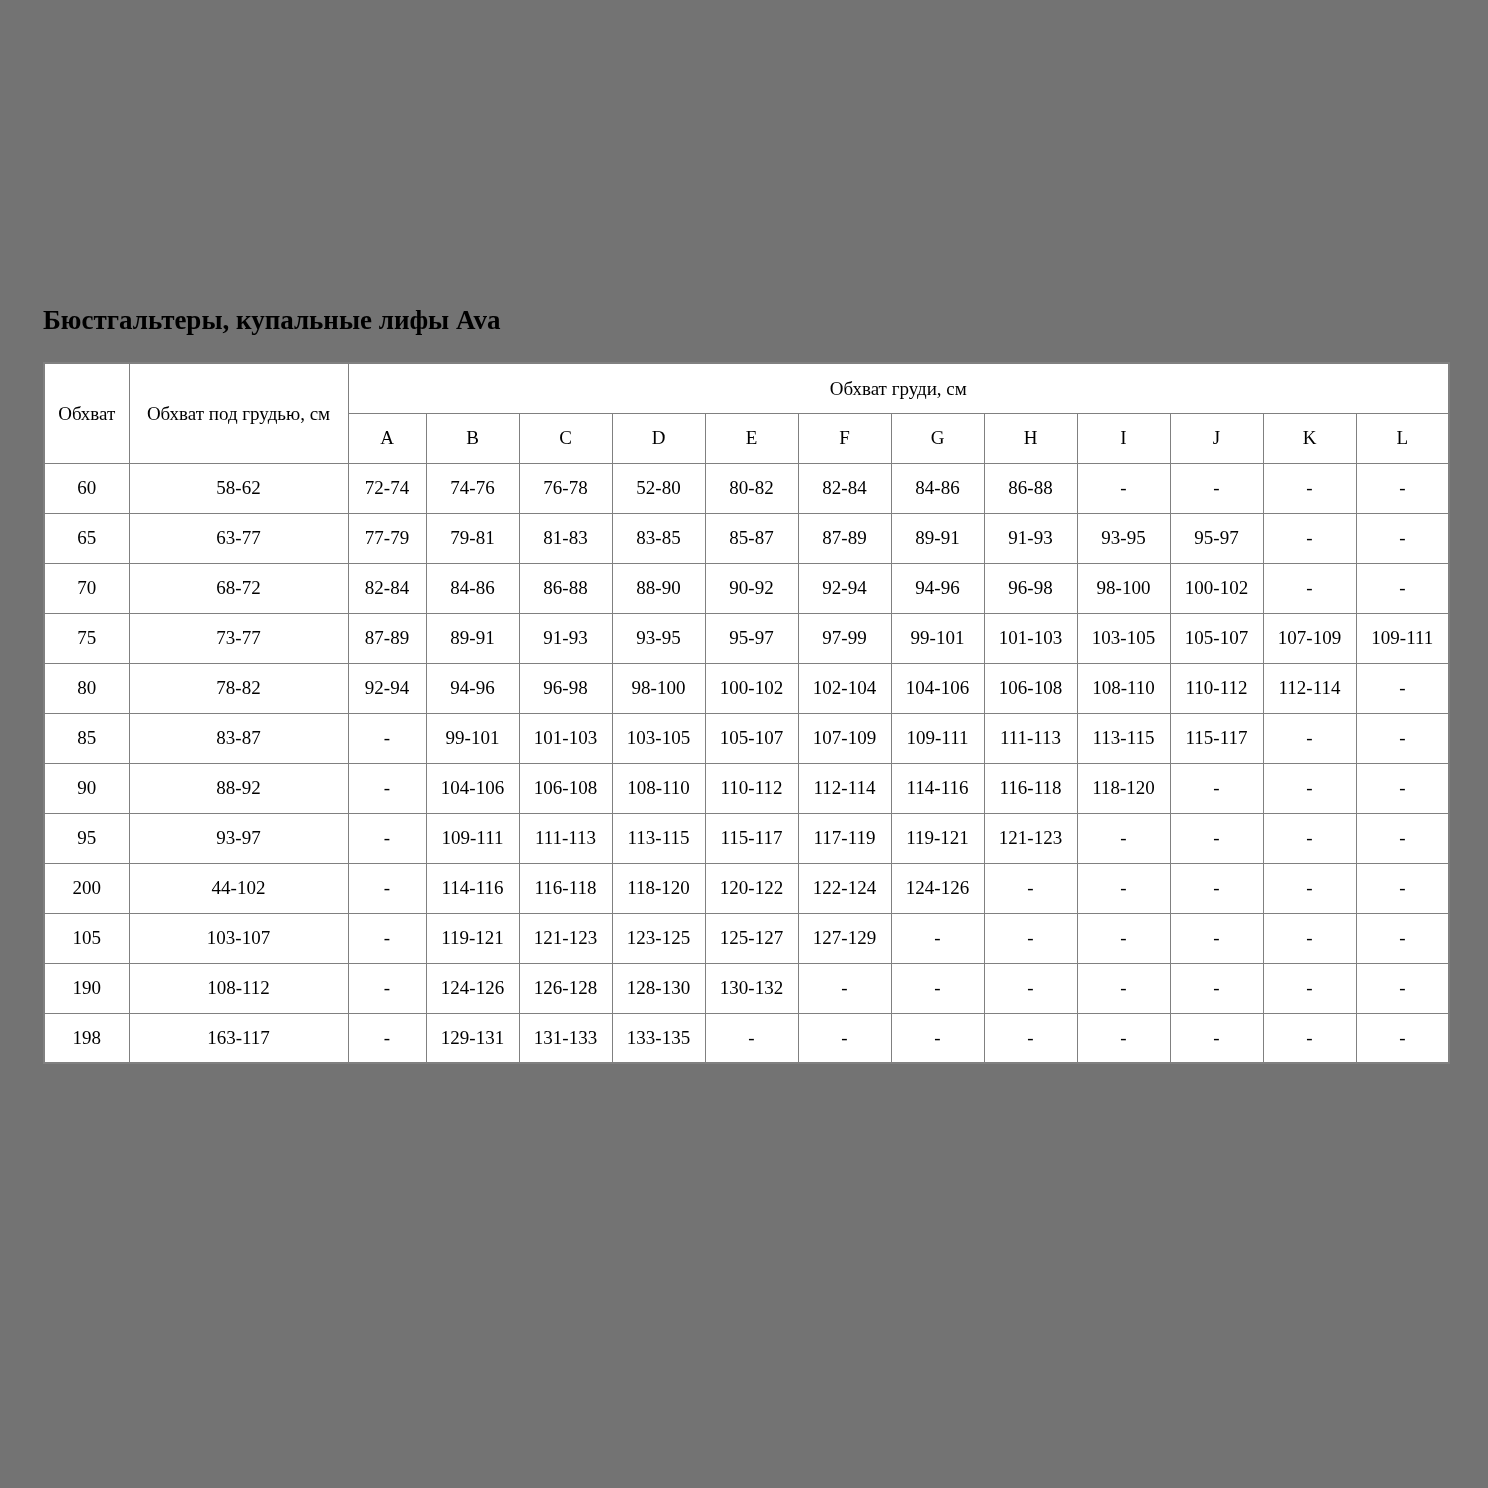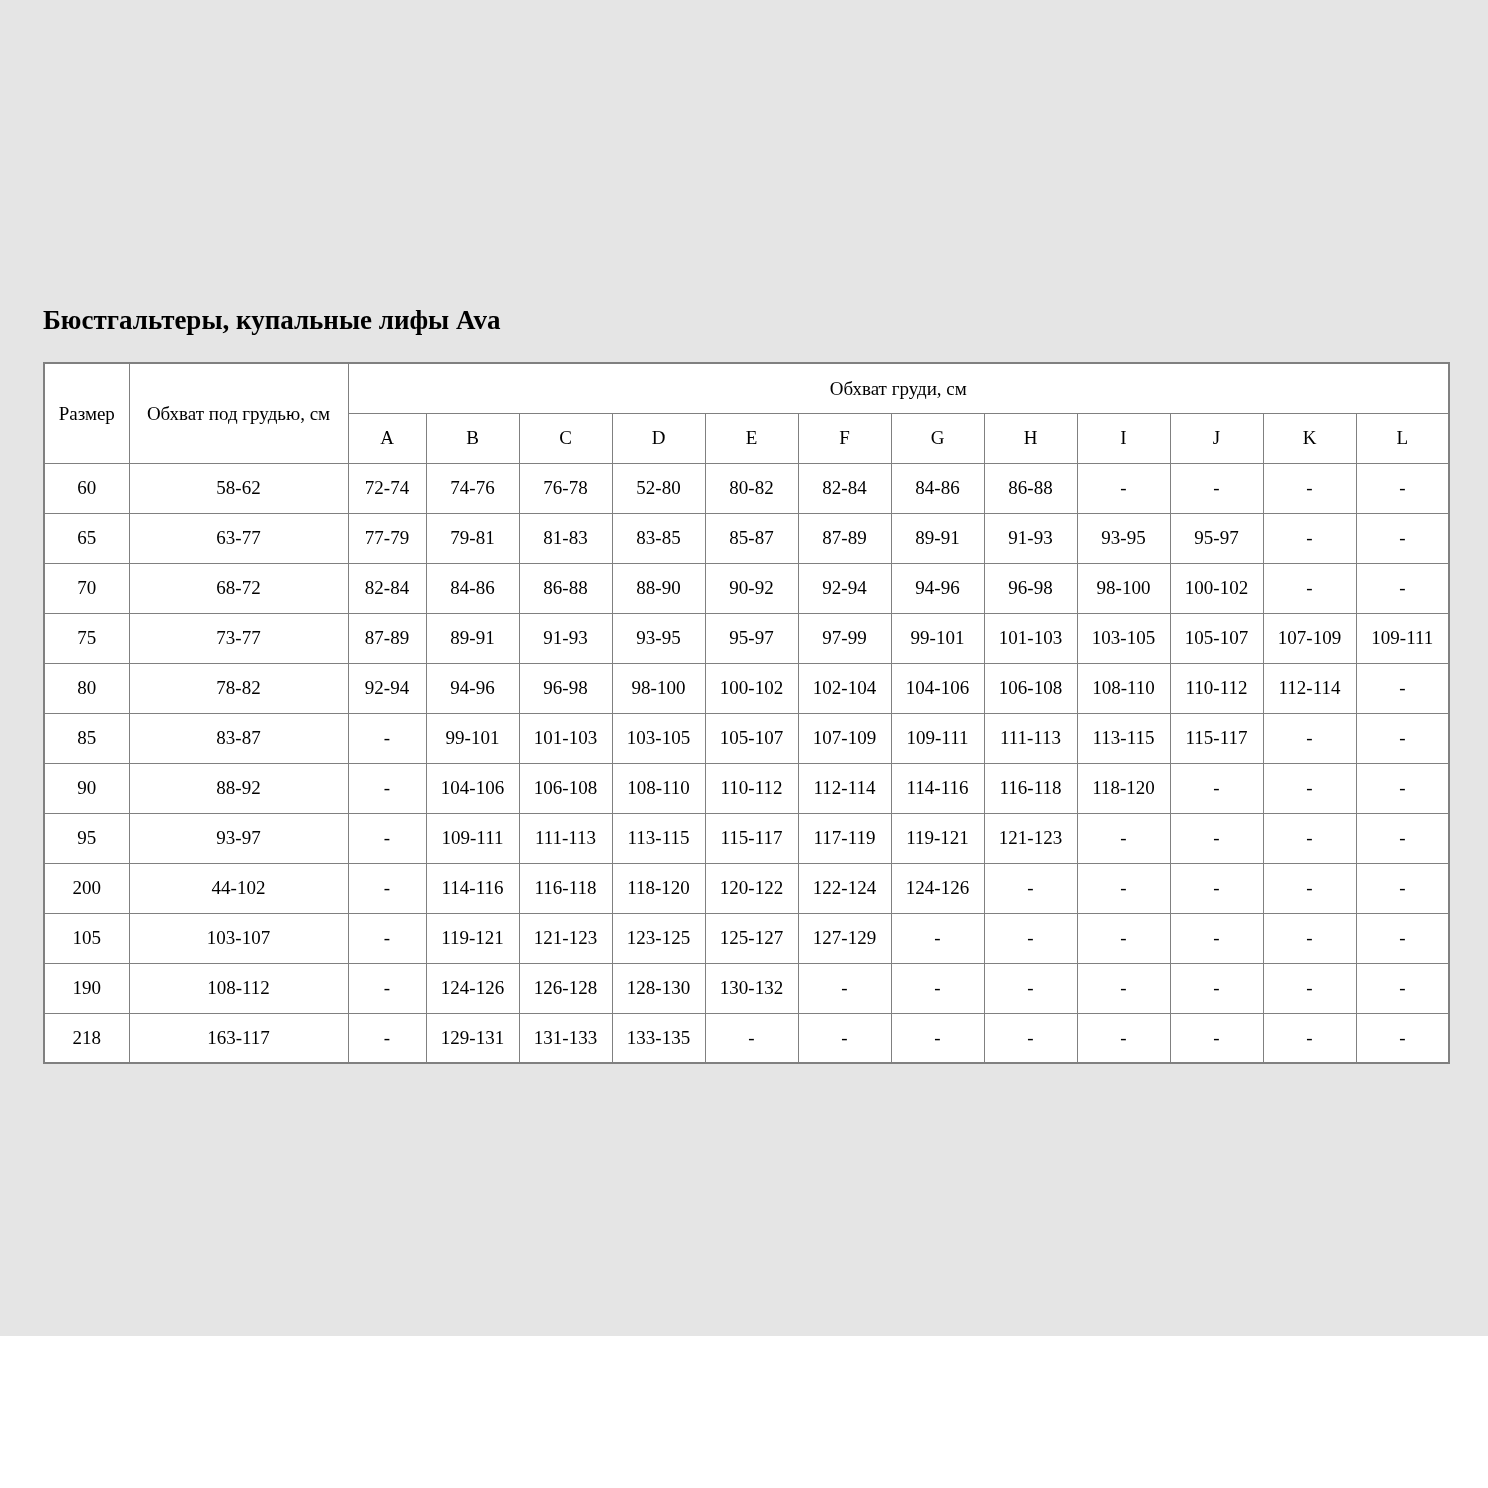--- a/index.html
+++ b/index.html
@@ -6,23 +6,23 @@
   html, body {
     margin: 0;
     padding: 0;
     background: #ffffff;
     color: #000000;
     font-family: "Liberation Serif", "DejaVu Serif", serif;
   }
   .page {
     position: relative;
     width: 1488px;
-    height: 1336px;
+    height: 1488px;
     overflow: hidden;
-    background: #e5e5e5;
+    background: #737373;
     text-decoration: underline;
   }
   .content {
     position: absolute;
     top: 0;
     left: 43px;
     width: 1406px;
   }
   .page-title {
     margin: 0;
@@ -79,21 +79,21 @@
         <col class="c-cup">
           <col class="c-cup">
           <col class="c-cup">
           <col class="c-cup">
         <col class="c-cup">
           <col class="c-cup">
           <col class="c-cup">
       </colgroup>
       <thead>
         <tr class="hdr-top">
-          <th rowspan="2">Размер</th>
+          <th rowspan="2">Обхват</th>
           <th rowspan="2">Обхват под грудью, см</th>
           <th colspan="12">Обхват груди, см</th>
         </tr>
         <tr class="hdr-cups">
             <th>A</th>
             <th>B</th>
             <th>C</th>
             <th>D</th>
             <th>E</th>
             <th>F</th>
@@ -276,21 +276,21 @@
             <td>130-132</td>
             <td>-</td>
             <td>-</td>
             <td>-</td>
             <td>-</td>
             <td>-</td>
             <td>-</td>
             <td>-</td>
           </tr>
           <tr class="data-row">
-            <td>218</td>
+            <td>198</td>
             <td>163-117</td>
             <td>-</td>
             <td>129-131</td>
             <td>131-133</td>
             <td>133-135</td>
             <td>-</td>
             <td>-</td>
             <td>-</td>
             <td>-</td>
             <td>-</td>

